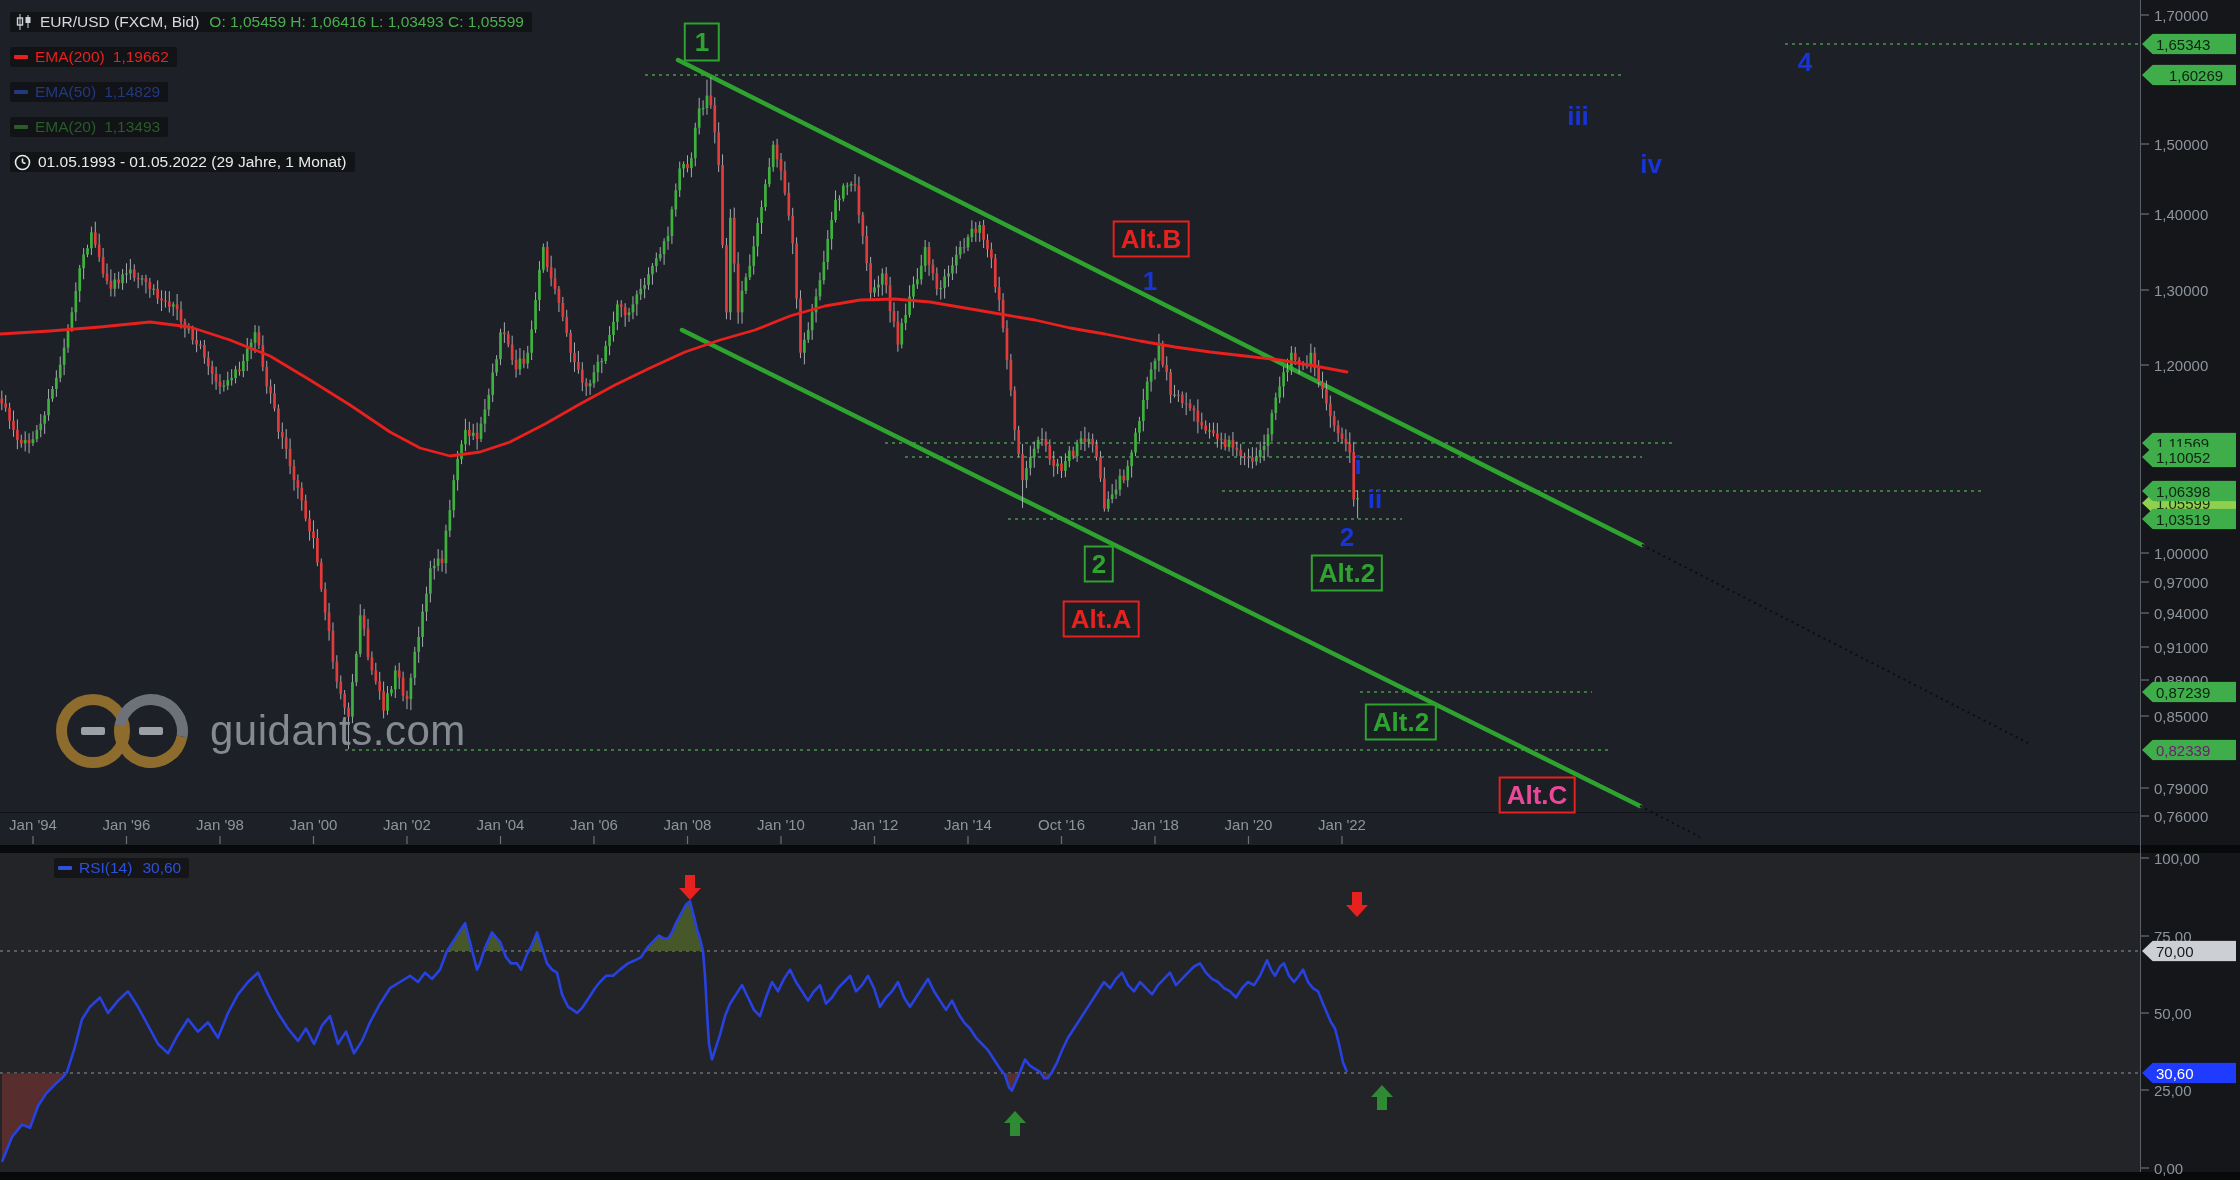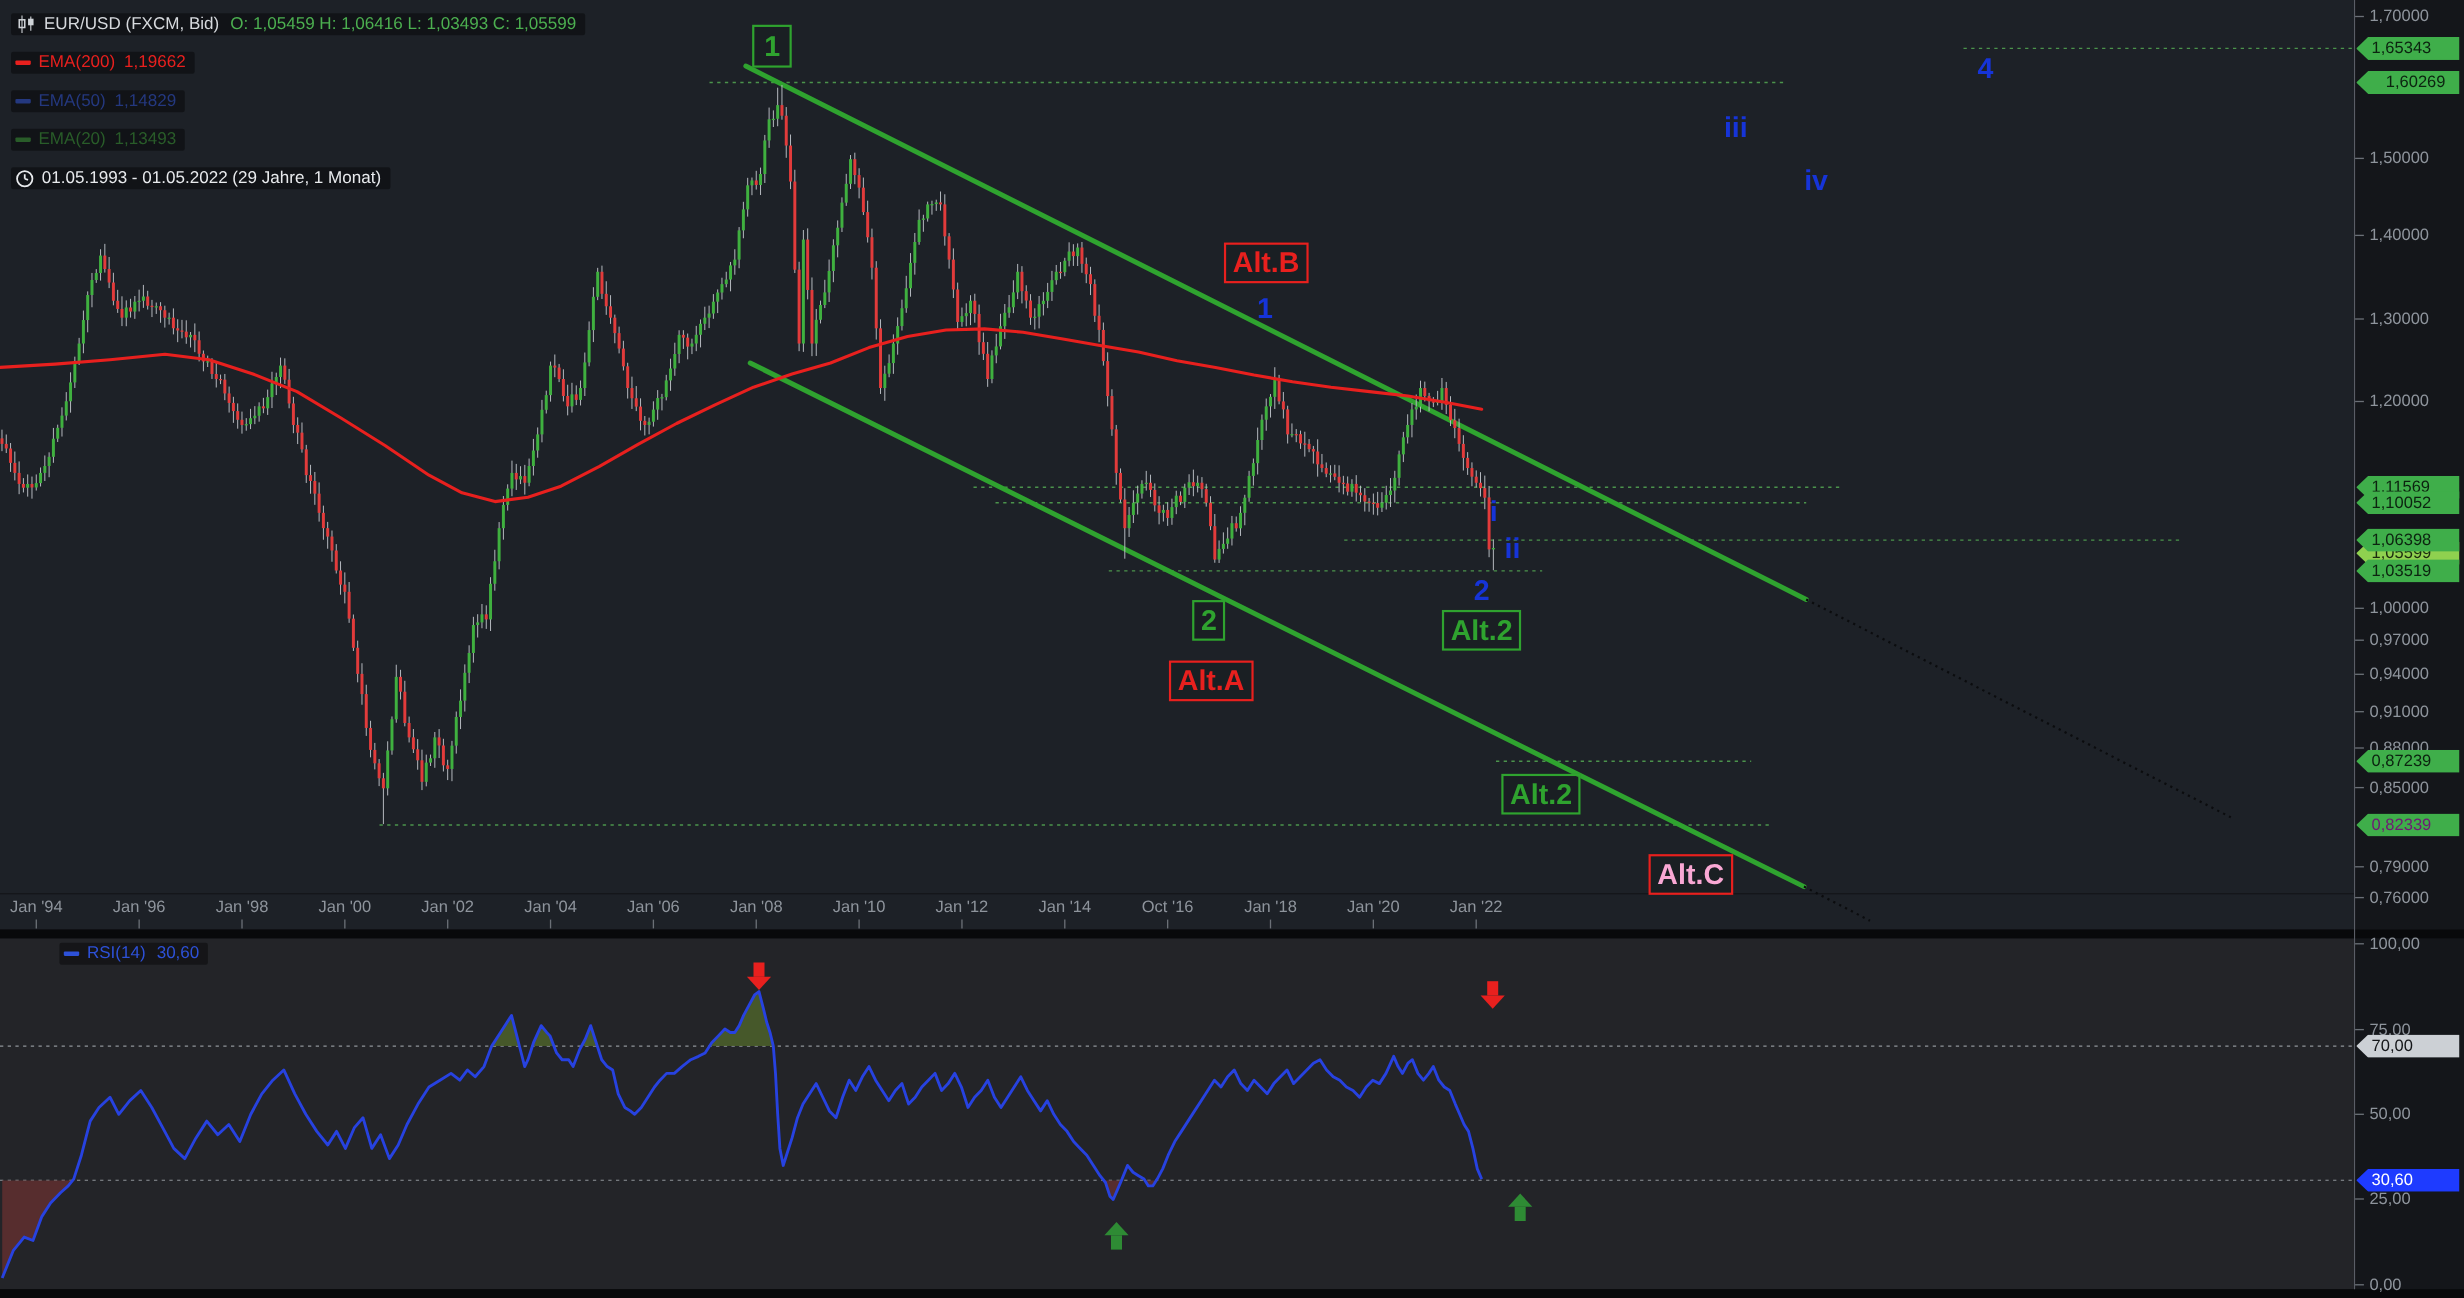--- a/index.html
+++ b/index.html
@@ -871,21 +871,21 @@
       <div class="wave" style="left:1375px;top:499px;color:#1634d8;">ii</div>
       <div class="wave" style="left:1578px;top:116px;color:#1634d8;">iii</div>
       <div class="wave" style="left:1651px;top:164px;color:#1634d8;">iv</div>
       <div class="wave" style="left:1805px;top:62px;color:#1634d8;">4</div>
       <div class="anno-box" style="left:702px;top:42px;color:#2fa32f;border-color:#2fa32f;font-size:26px;padding:2px 9px;">1</div>
       <div class="anno-box" style="left:1099px;top:564px;color:#2fa32f;border-color:#2fa32f;">2</div>
       <div class="anno-box" style="left:1347px;top:573px;color:#2fa32f;border-color:#2fa32f;">Alt.2</div>
       <div class="anno-box" style="left:1401px;top:722px;color:#2fa32f;border-color:#2fa32f;">Alt.2</div>
       <div class="anno-box" style="left:1151px;top:239px;color:#e8201e;border-color:#e8201e;">Alt.B</div>
       <div class="anno-box" style="left:1101px;top:619px;color:#e8201e;border-color:#e8201e;">Alt.A</div>
-      <div class="anno-box" style="left:1537px;top:795px;color:#f9a8d4;border-color:#e8201e;">Alt.C</div>
+      <div class="anno-box" style="left:1537px;top:795px;color:#ec4899;border-color:#e8201e;">Alt.C</div>
     </div>
 
   <div class="legend">
     <div class="legend-row">
       <span class="legend-chipbg">
         <svg width="20" height="18" viewBox="0 0 20 18" style="margin-right:6px">
           <line x1="6" y1="1" x2="6" y2="17" stroke="#cfd3d8" stroke-width="1"></line>
           <rect x="3.5" y="5" width="5" height="7" fill="none" stroke="#cfd3d8" stroke-width="1.4"></rect>
           <line x1="14" y1="2" x2="14" y2="15" stroke="#cfd3d8" stroke-width="1"></line>
           <rect x="11.5" y="4" width="5" height="6" fill="#cfd3d8"></rect>
@@ -932,13 +932,22 @@
 
   <div class="rsi-legend">
     <span class="legend-chipbg" style="color:#2d51d8">
       <span class="dash" style="background:#2d51d8"></span>
       <span>RSI(14)</span>
       <span style="width:10px"></span>
       <span>30,60</span>
     </span>
   </div>
 
+  <div class="watermark">
+    <div class="ring">
+        <div class="bar"></div>
+      </div>
+    <div class="ring ring2">
+        <div class="bar"></div>
+      </div>
+    <div class="wm-text">guidants.com</div>
+  </div>
 </div>
 
 </body></html>

